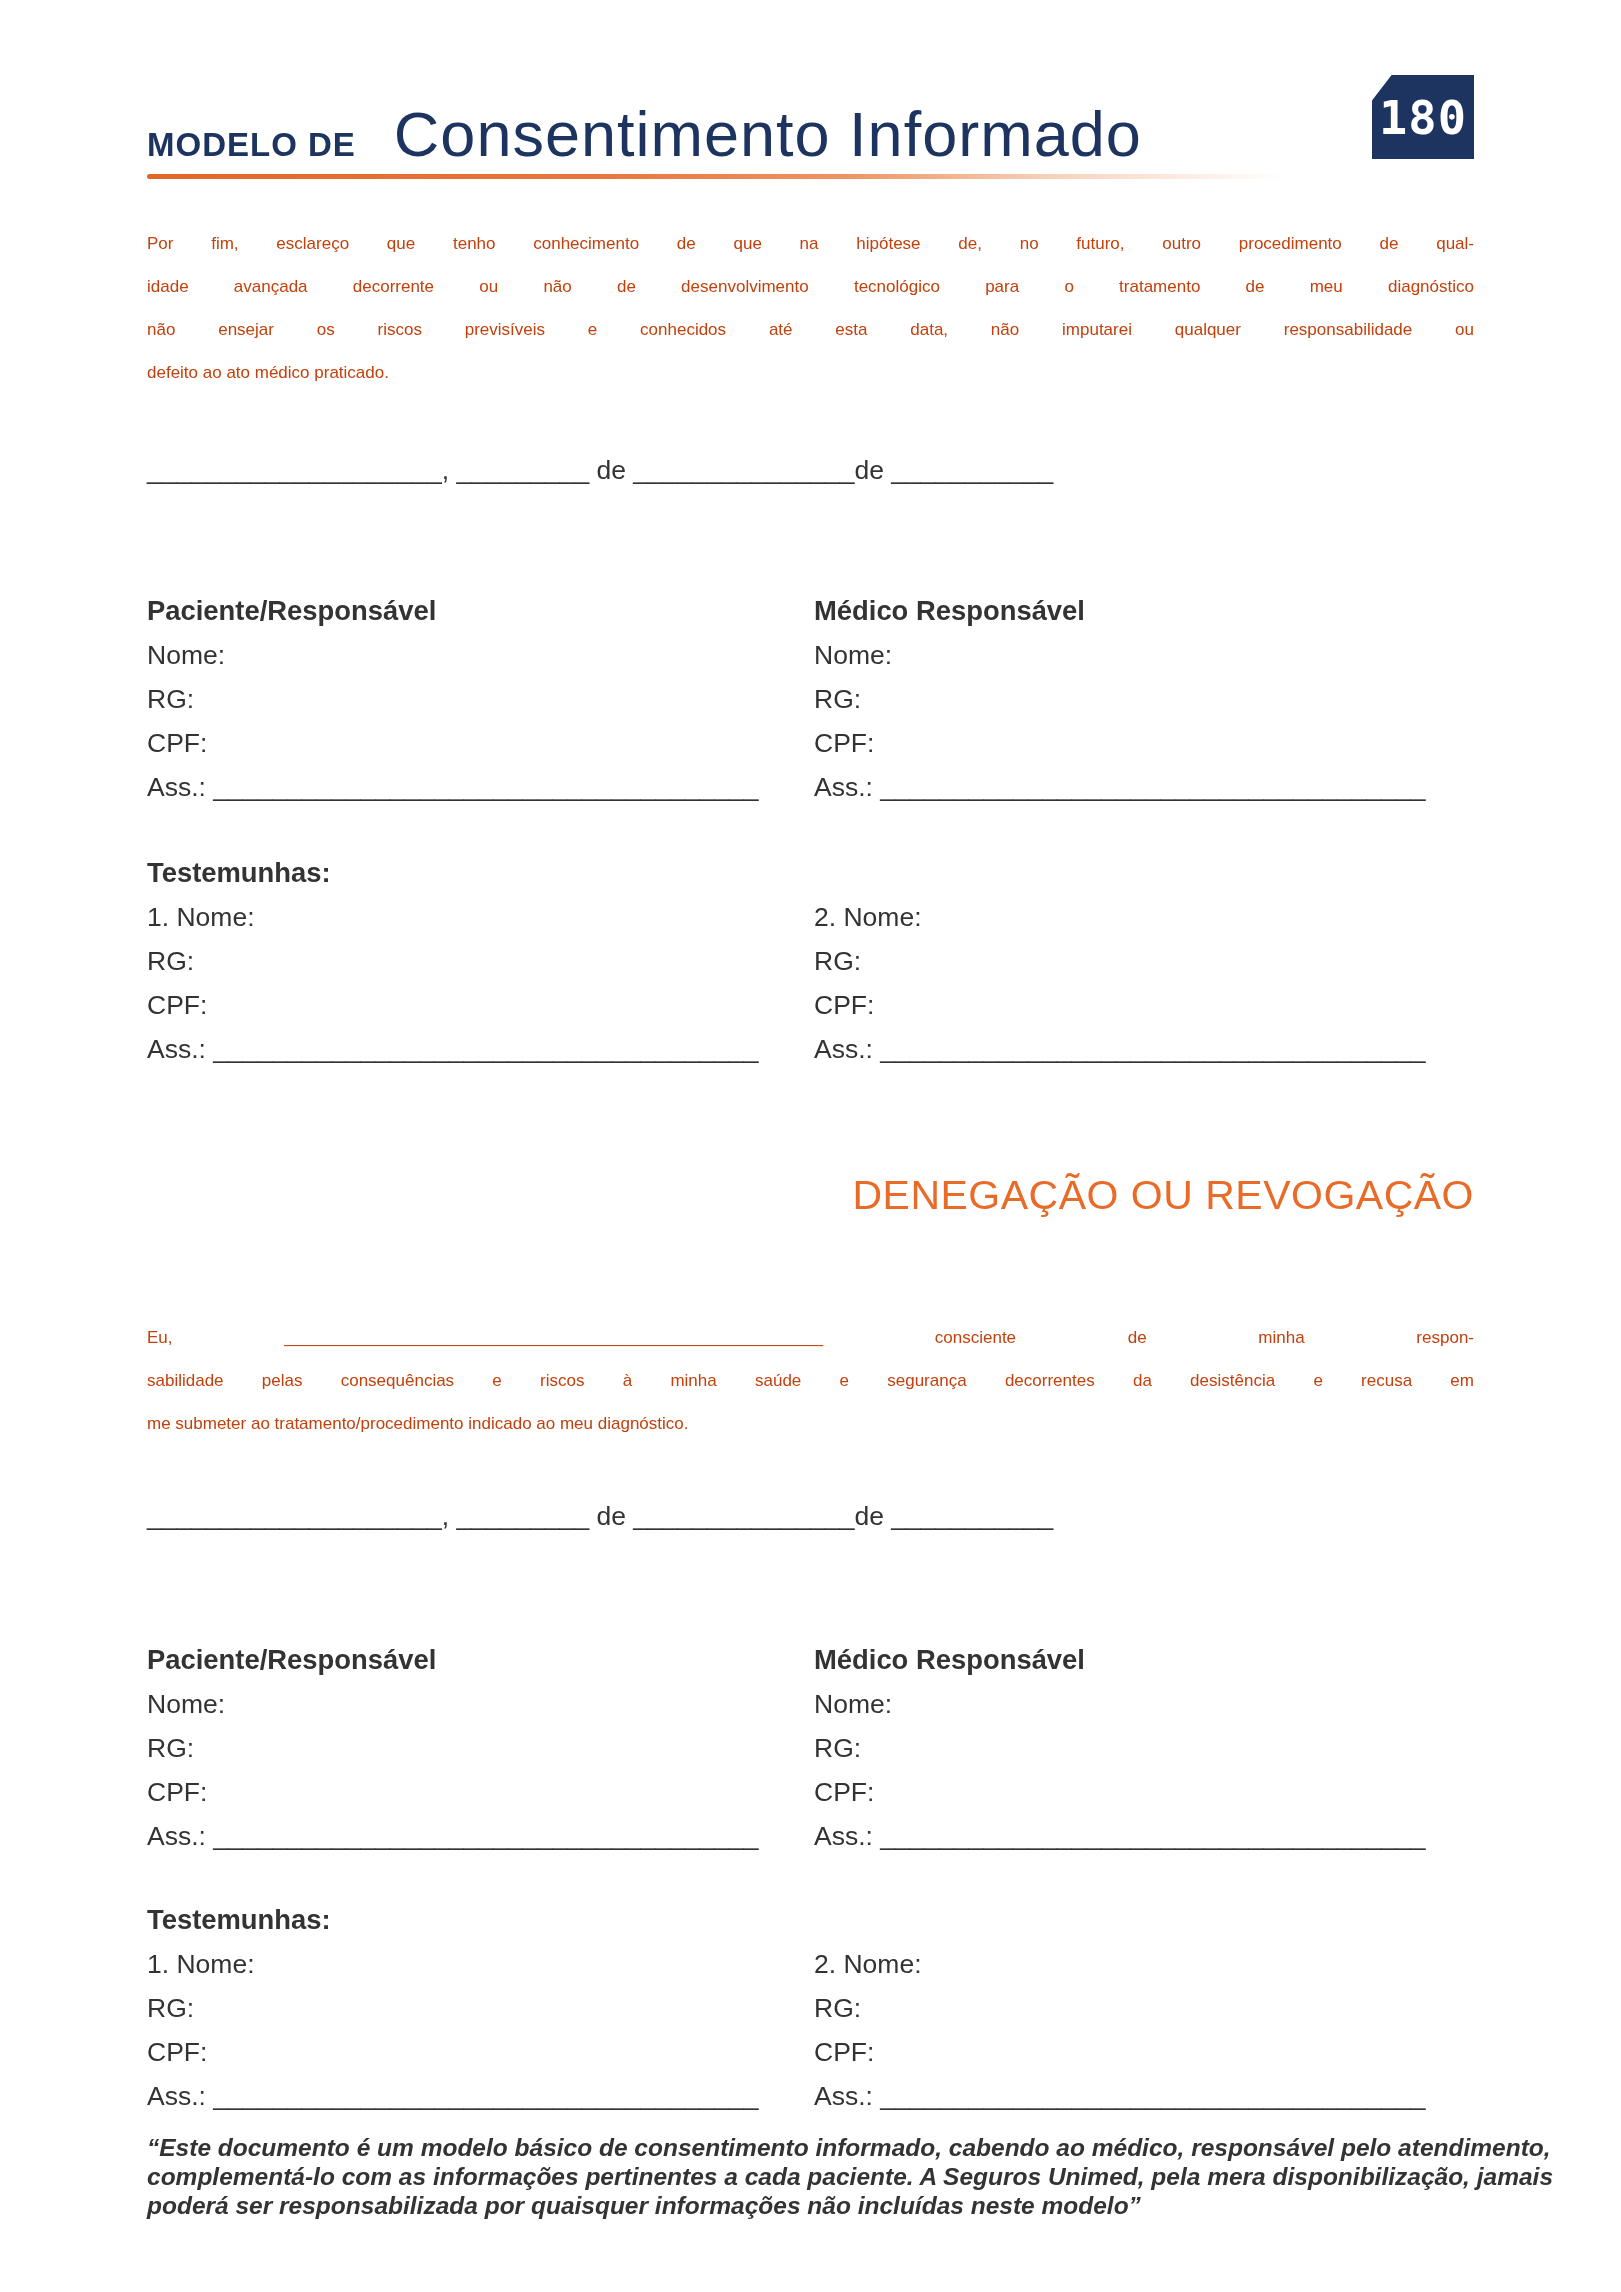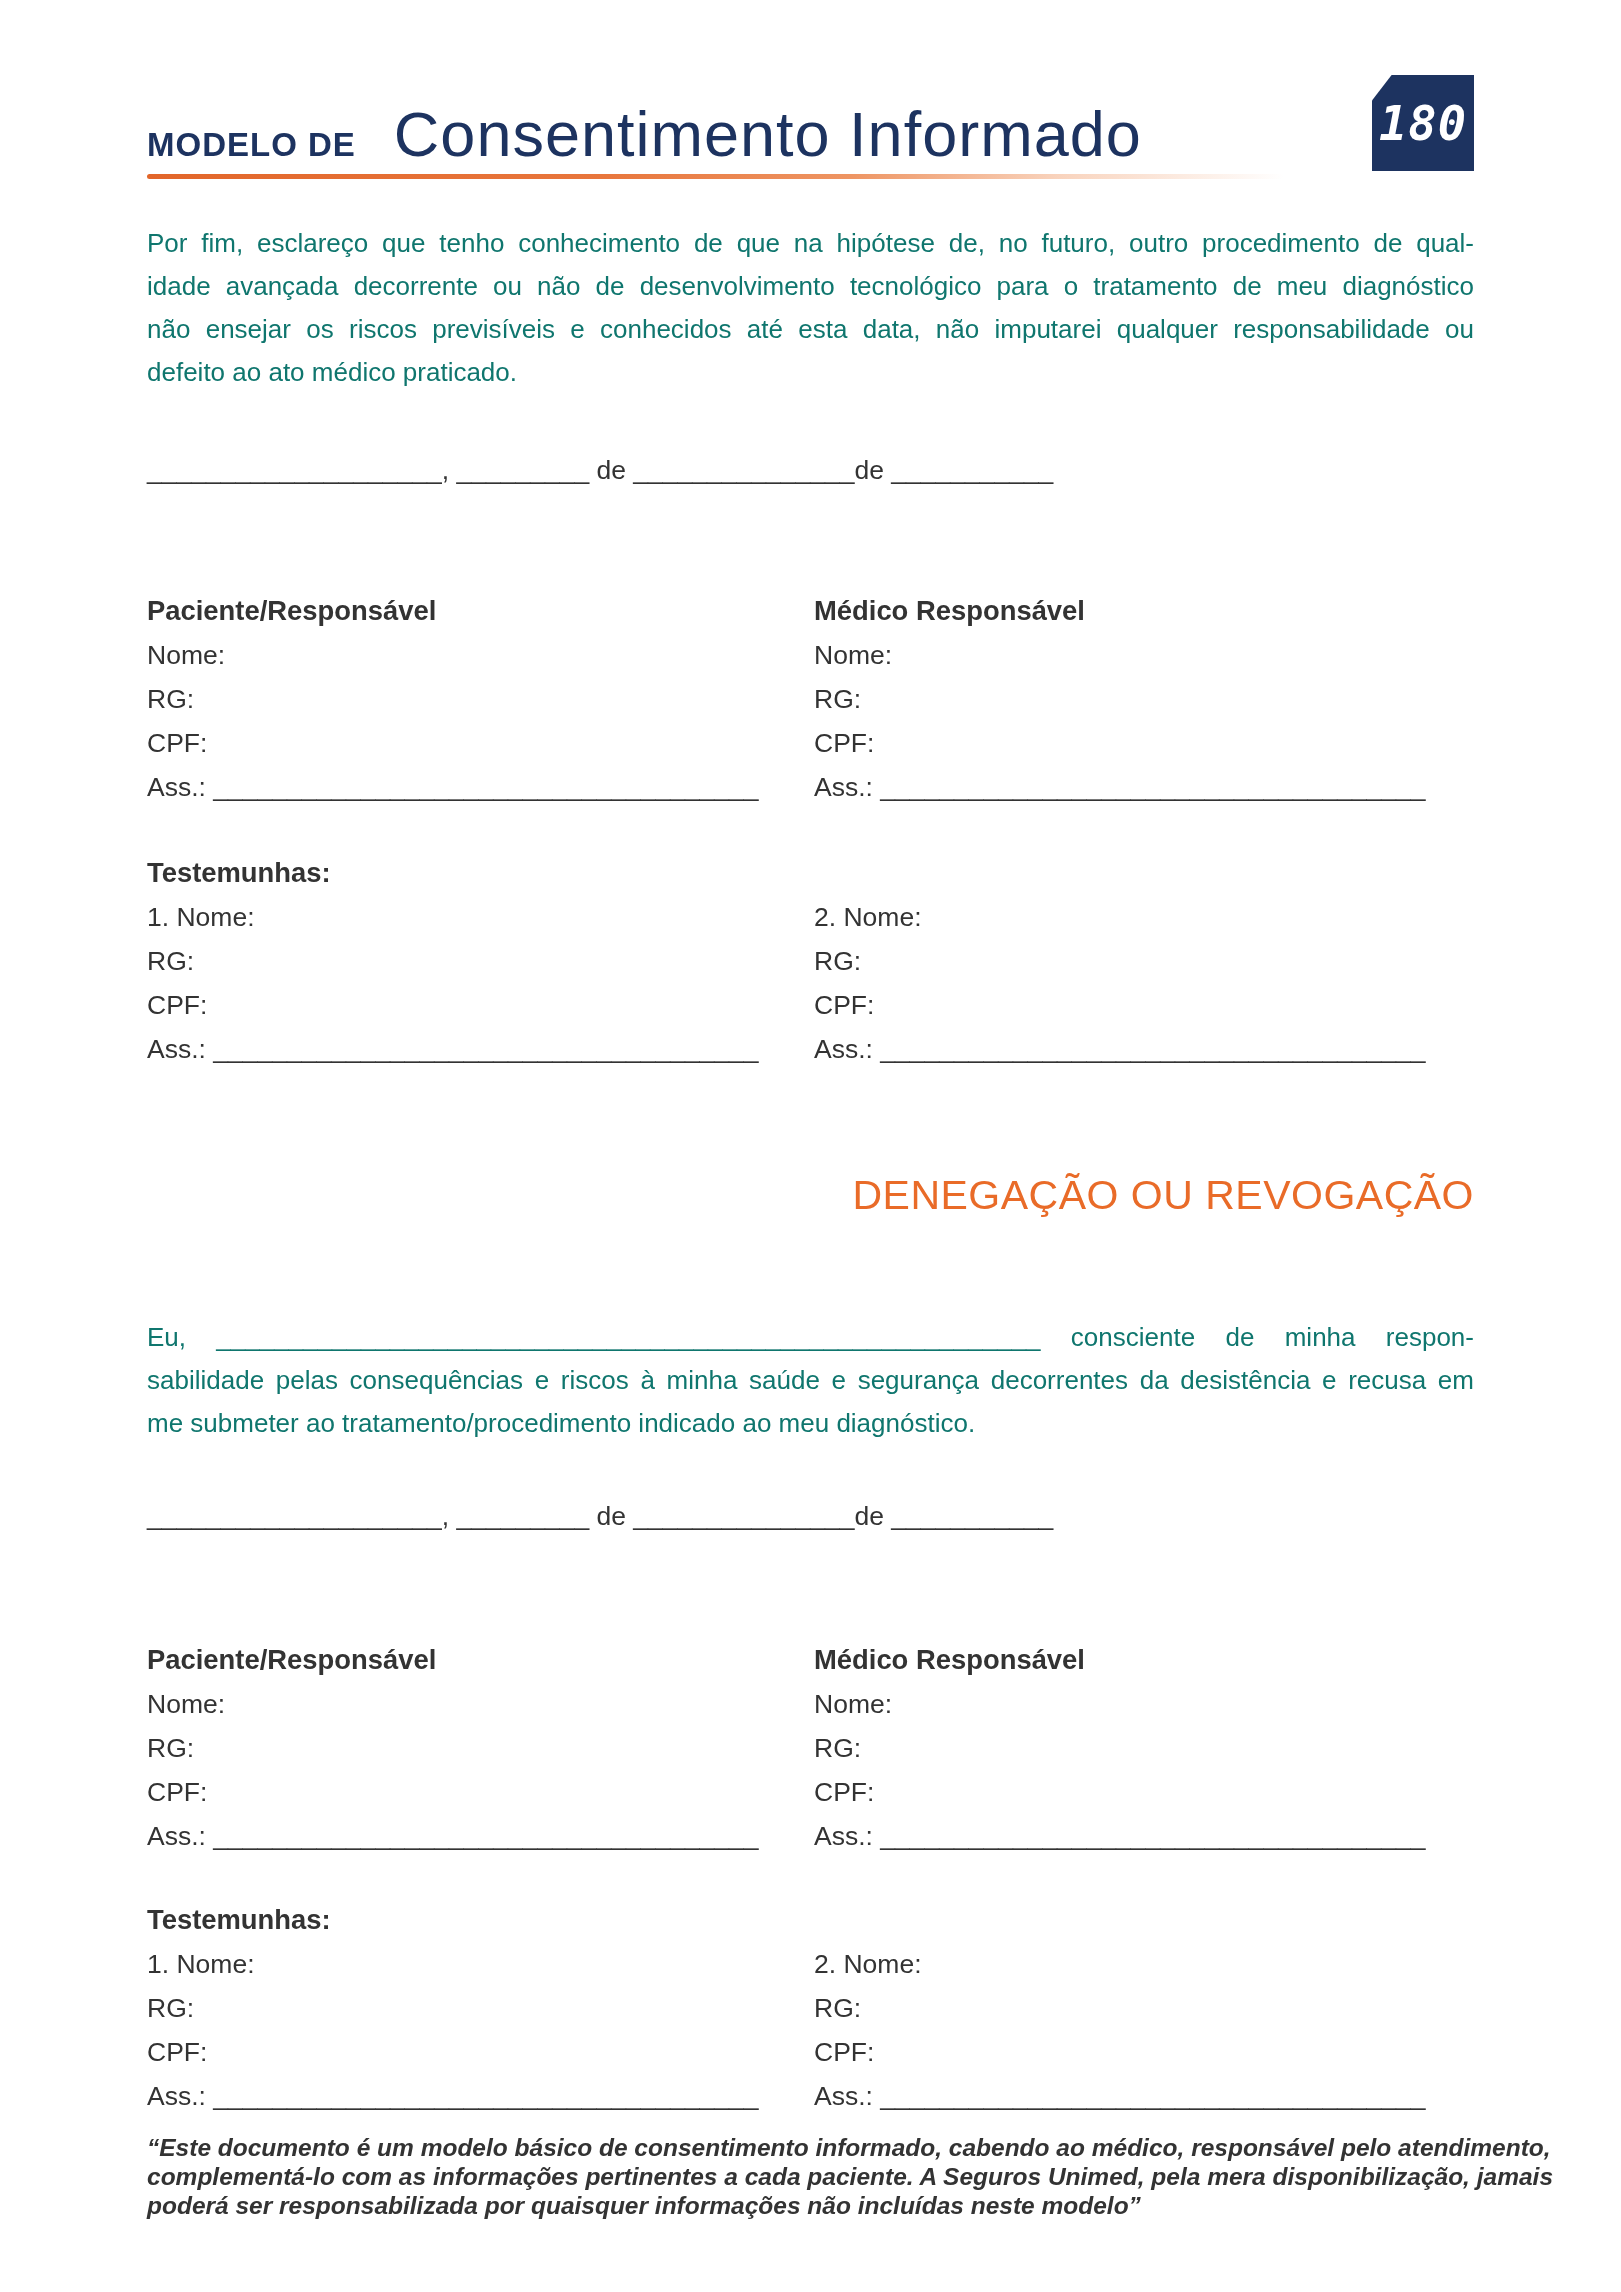--- a/index.html
+++ b/index.html
@@ -23,34 +23,34 @@
   .doc-title { font-size:63px; font-weight:400; letter-spacing:1px; }
   .header-rule {
     position:absolute; top:174px; left:147px;
     width:1137px; height:4.9px; border-radius:2.9px;
     background:linear-gradient(to right,
       #E2662A 0%, #E8763C 40%, #EE9563 62%,
       rgba(243,174,133,0.55) 80%, rgba(255,255,255,0) 100%);
   }
   .page-badge {
     position:absolute; top:75px; left:1372px;
-    width:102px; height:96px;
+    width:102px; height:84px;
     background:#1D3360;
     clip-path:polygon(19.6px 0, 100% 0, 100% 100%, 0 100%, 0 25.5px);
-    display:flex; align-items:center; justify-content:center;font-style:italic;
+    display:flex; align-items:center; justify-content:center;
   }
   .page-badge span {
     color:#ffffff; font-size:47px; font-weight:700;
     font-family:"DejaVu Sans Mono", monospace; letter-spacing:1px;
   }
 
   
   .para {
     position:absolute; left:147px; width:1327px;
-    font-size:26px; line-height:43px; color:#0f766e;
+    font-size:17px; line-height:43px; color:#c2410c;
   }
   .jlines > div { text-align:justify; text-align-last:justify; white-space:nowrap; }
   .jlines > div:last-child { text-align-last:left; }
 
   .date-line {
     position:absolute; left:147px; width:1327px;
     font-size:26.5px; line-height:43px; white-space:nowrap; color:#333333;
   }
 
   

